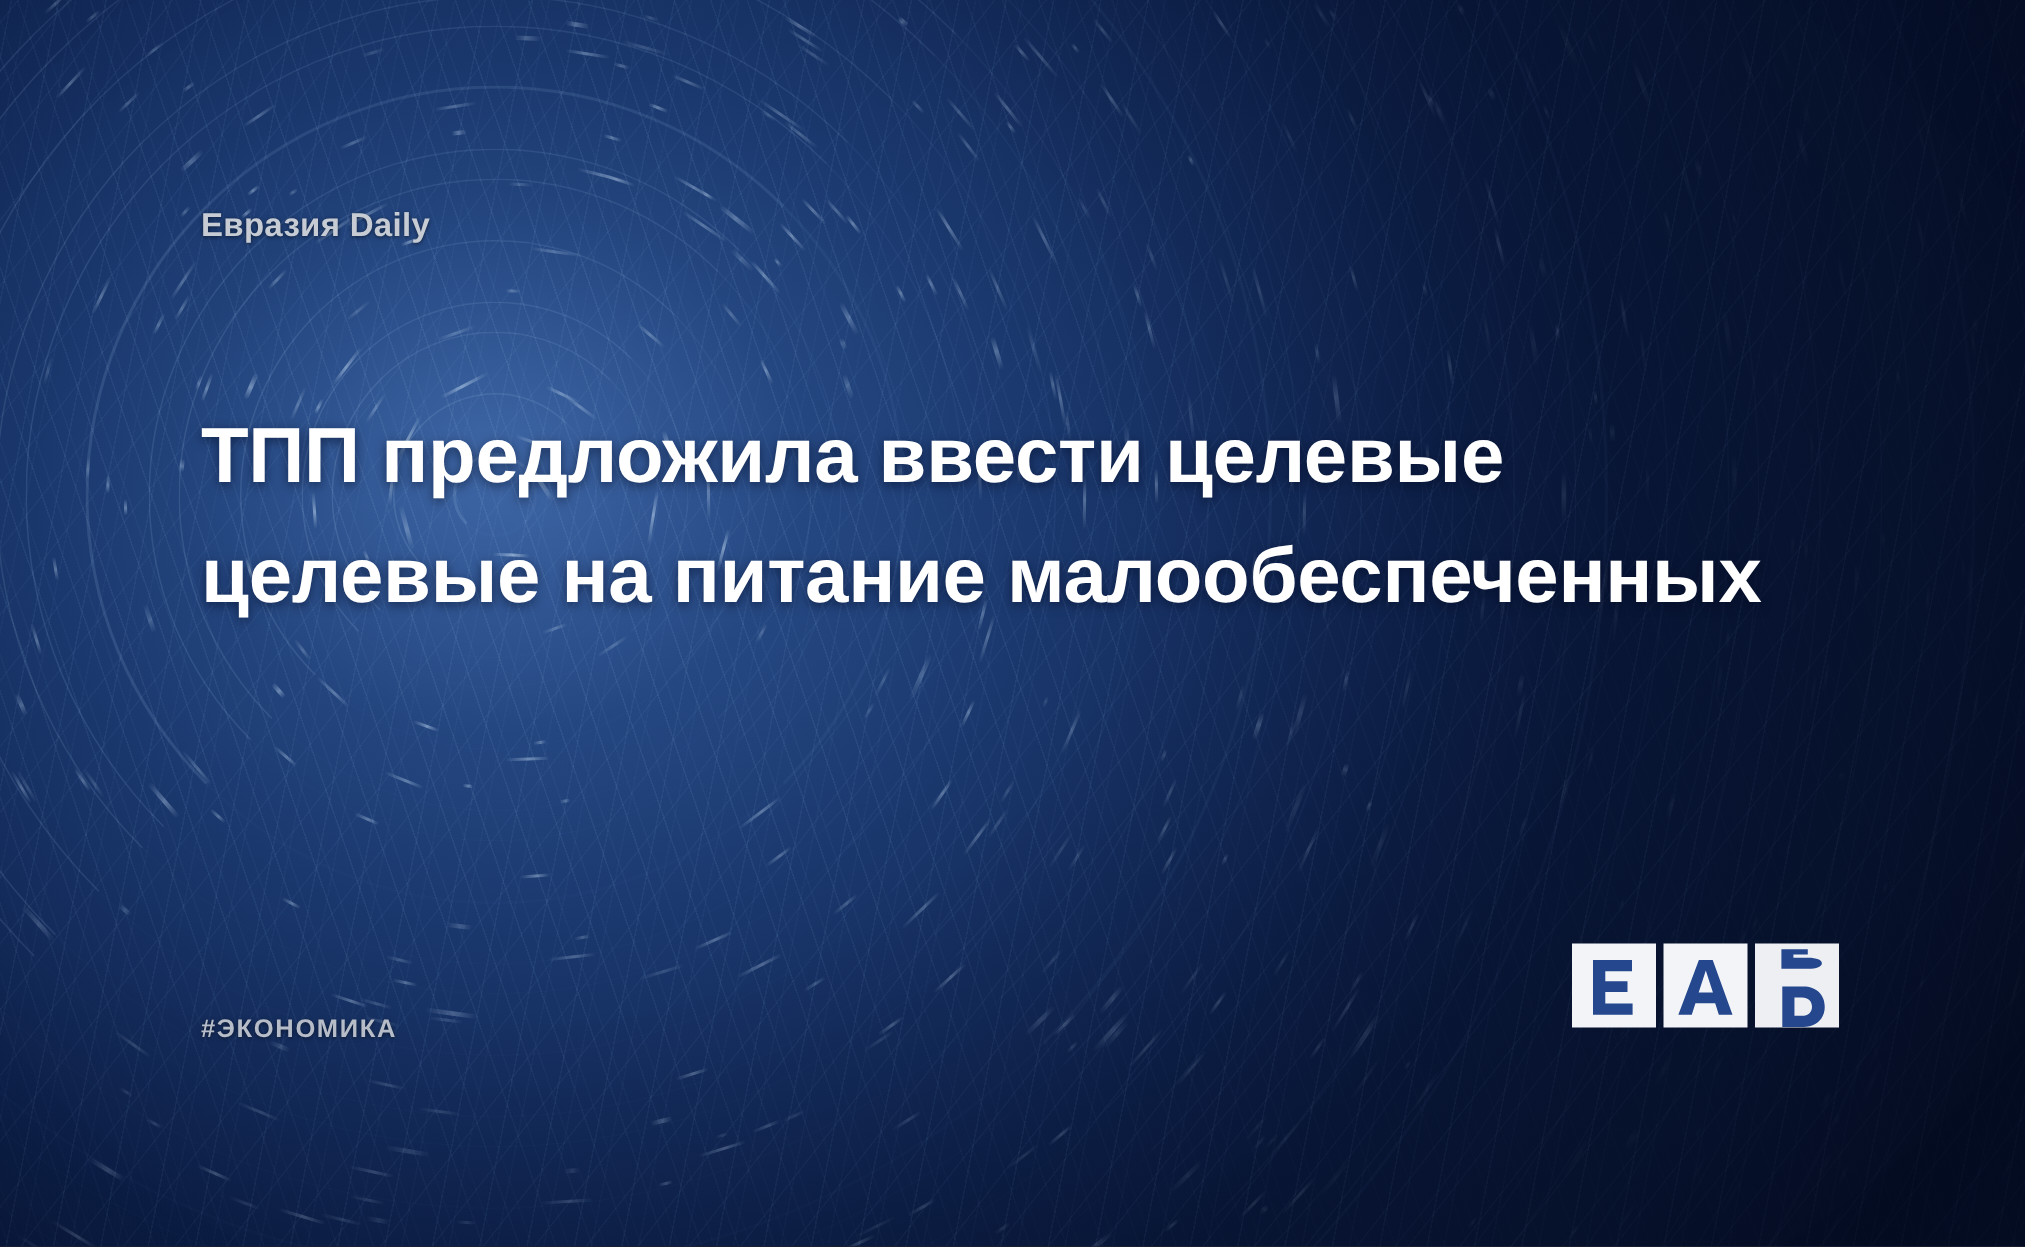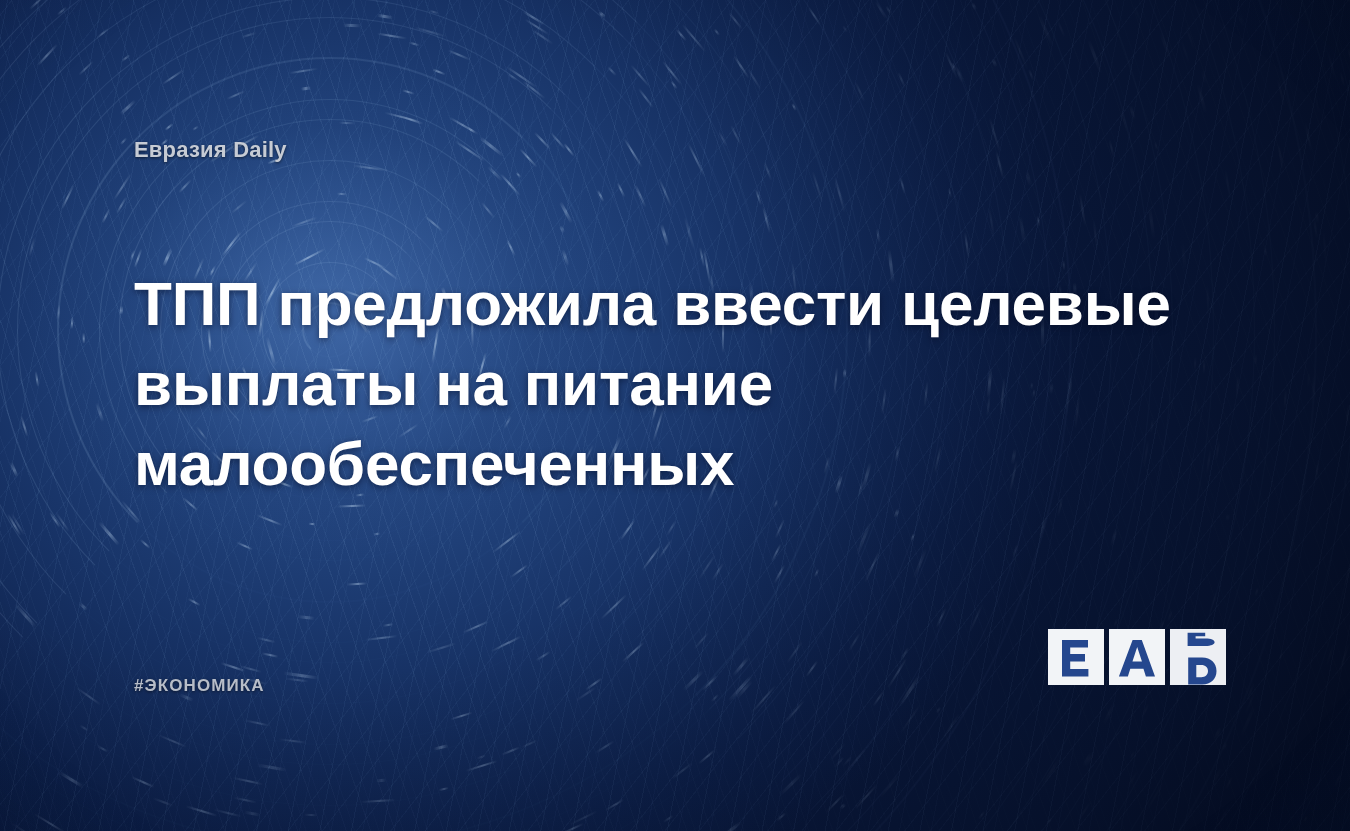--- a/index.html
+++ b/index.html
@@ -164,21 +164,21 @@
     text-shadow: 0 1px 3px rgba(0,0,0,0.55);
     white-space: nowrap;
   }
 
   #headline {
     position: absolute;
     left: 134px;
     top: 264px;
     width: 1110px;
     margin: 0;
-    font-size: 62px;
+    font-size: 52px;
     font-weight: 700;
     line-height: 80px;
     letter-spacing: -0.2px;
     color: #ffffff;
     text-shadow: 0 2px 7px rgba(2,10,32,0.55);
   }
 
   #category {
     position: absolute;
     left: 134px;
@@ -697,21 +697,21 @@
       <span style="left: 361.1px; top: 417.9px; width: 17.8px; opacity: 0.331; transform: rotate(160.5deg); height: 2px;"></span>
       <span style="left: 1127.8px; top: 12.9px; width: 19px; opacity: 0.027; transform: rotate(68.3deg); height: 2px;"></span>
     </div>
   <div class="bg-layer" id="bg-vignette"></div>
   <div class="bg-layer" id="bg-soften"></div>
 
   <div id="content">
 
     <div id="brand">Евразия Daily</div>
 
-    <h1 id="headline"><span>ТПП предложила ввести целевые</span><br><span>выплаты на питание малообеспеченных</span><br></h1>
+    <h1 id="headline"><span>ТПП предложила ввести целевые</span><br><span>целевые на питание малообеспеченных</span><br></h1>
 
     <div id="category">#ЭКОНОМИКА</div>
 
     <div id="logo">
 
       <div class="logo-tile">
         <svg width="56" height="56" viewBox="0 0 56 56" aria-hidden="true">
           <path class="logo-letter" d="M14 11 h26 v7.5 H22.2 v6.6 H37 v7.3 H22.2 v7.6 H40.4 V47.5 H14 Z"></path>
         </svg>
       </div>

